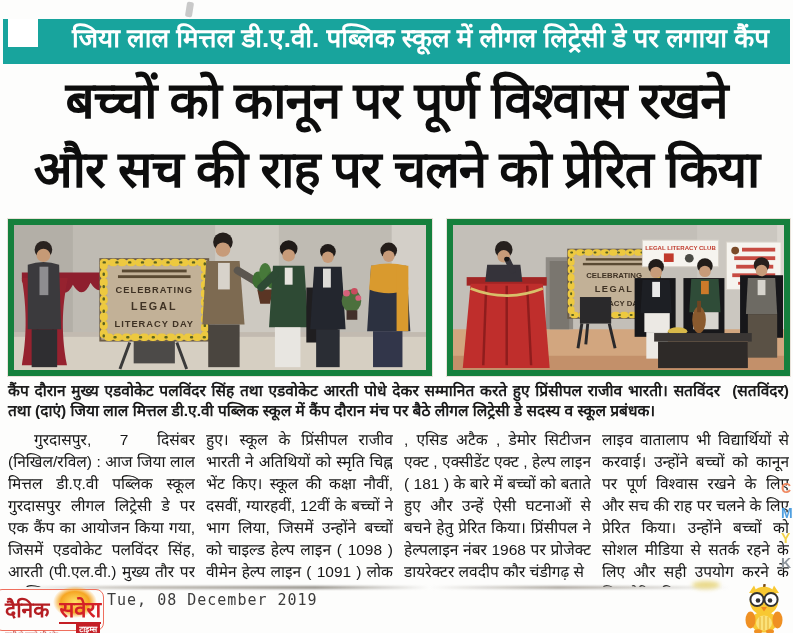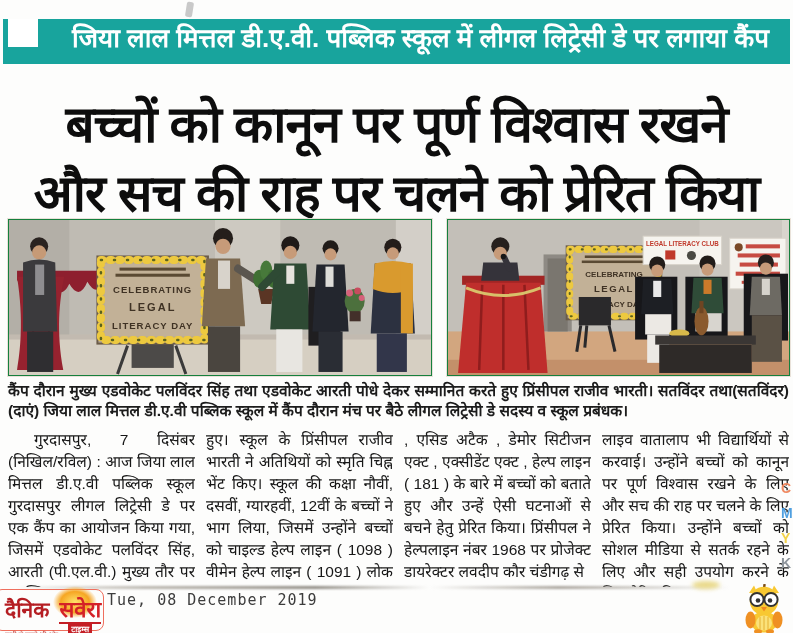--- a/index.html
+++ b/index.html
@@ -11,34 +11,34 @@
                 transform:rotate(9deg);border-radius:2px;}
 
   
   .kicker-bar{position:absolute;left:3px;top:19px;width:787px;height:45px;background:#18a49d;
               display:flex;align-items:flex-start;justify-content:center;box-sizing:border-box;padding-left:48px;}
   .kicker-notch{position:absolute;left:5px;top:0;width:30px;height:28px;background:#ffffff;}
   .kicker-text{color:#ffffff;font-size:26px;font-weight:bold;white-space:nowrap;}
 
   
   .headline{position:absolute;left:0;top:66px;width:793px;text-align:center;color:#0d0d0d;
-            font-weight:800;font-size:51px;line-height:69px;letter-spacing:-1px;margin-top:24px;}
+            font-weight:800;font-size:51px;line-height:69px;letter-spacing:-1px;}
   .headline div{white-space:nowrap;}
 
   
-  .photo{position:absolute;top:219px;height:157px;border:1px solid #15803d;box-sizing:border-box;
+  .photo{position:absolute;top:219px;height:157px;border:6px solid #15803d;box-sizing:border-box;
          background:#c3bfb8;box-shadow:0 0 0 1px #e9e2da;}
   .photo-left{left:8px;width:424px;}
   .photo-right{left:447px;width:343px;}
   .photo svg{display:block;width:100%;height:100%;}
 
   
   .caption{position:absolute;left:8px;top:381px;width:781px;font-size:15.5px;font-weight:bold;
            color:#1c1c1c;line-height:20px;text-align:justify;}
-  .caption .credit{float:right;}
+  .caption .credit{float:right;padding-left:12px;}
 
   
   .article{position:absolute;left:8px;top:429px;width:781px;height:158px;display:flex;gap:11px;}
   .article .col{flex:1;font-size:15.5px;line-height:22px;color:#171717;text-align:justify;overflow:hidden;}
   .article .col.first{text-indent:26px;}
 
   
   .marks{position:absolute;left:781px;top:481px;display:flex;flex-direction:column;gap:10px;
          font-size:14px;font-weight:bold;line-height:15px;}
   .mark-c{color:#f08a62;} .mark-m{color:#4f9fe0;} .mark-y{color:#f2d24b;} .mark-k{color:#8e959c;}
@@ -51,21 +51,21 @@
   .logo-box{position:absolute;left:-6px;top:589px;width:110px;height:42px;border:1.5px solid #ef6f5e;
             border-radius:8px;box-sizing:border-box;}
   .logo{position:absolute;left:10px;top:3px;white-space:nowrap;}
   .logo-w1{color:#b51e23;font-weight:800;font-size:21px;}
   .logo-w2-wrap{position:relative;display:inline-block;margin-left:10px;}
   .logo-sun{position:absolute;left:-6px;top:-7px;width:44px;height:32px;border-radius:50%;
             background:radial-gradient(closest-side,#ffe26b,#f6a623 65%,rgba(246,166,35,0) 100%);}
   .logo-w2{position:relative;color:#d42127;font-weight:800;font-size:22px;border-bottom:2px solid #c41e25;}
   .logo-tagline{color:#c4342c;font-size:7px;display:inline-block;margin-top:1px;}
   .logo-badge{display:inline-block;background:#c41e25;color:#ffffff;font-size:8px;font-weight:bold;
-              padding:0 3px;margin-left:8px;vertical-align:top;}
+              padding:0 3px;margin-left:16px;vertical-align:top;}
   .meta-date{position:absolute;left:107px;top:591px;font-family:"DejaVu Sans Mono","Liberation Mono",monospace;
              font-size:15px;color:#3c3c3c;letter-spacing:1px;}
   .meta-url{position:absolute;left:107px;top:609px;font-family:"DejaVu Sans Mono","Liberation Mono",monospace;
             font-size:15px;color:#3c3c3c;letter-spacing:1px;margin-top:28px;}
   .owl{position:absolute;left:739px;top:584px;width:50px;height:49px;}
 </style>
 </head>
 <body>
 
 <div id="canvas">

